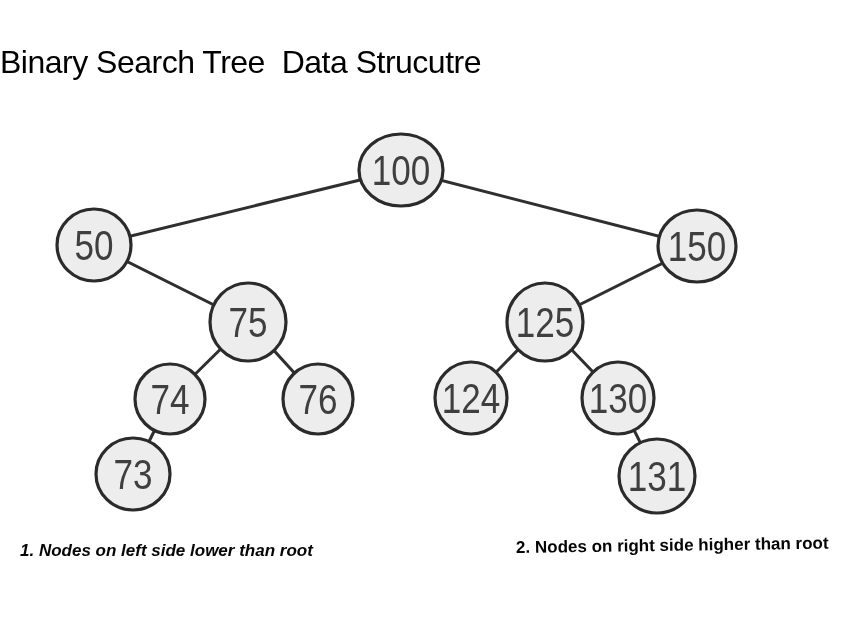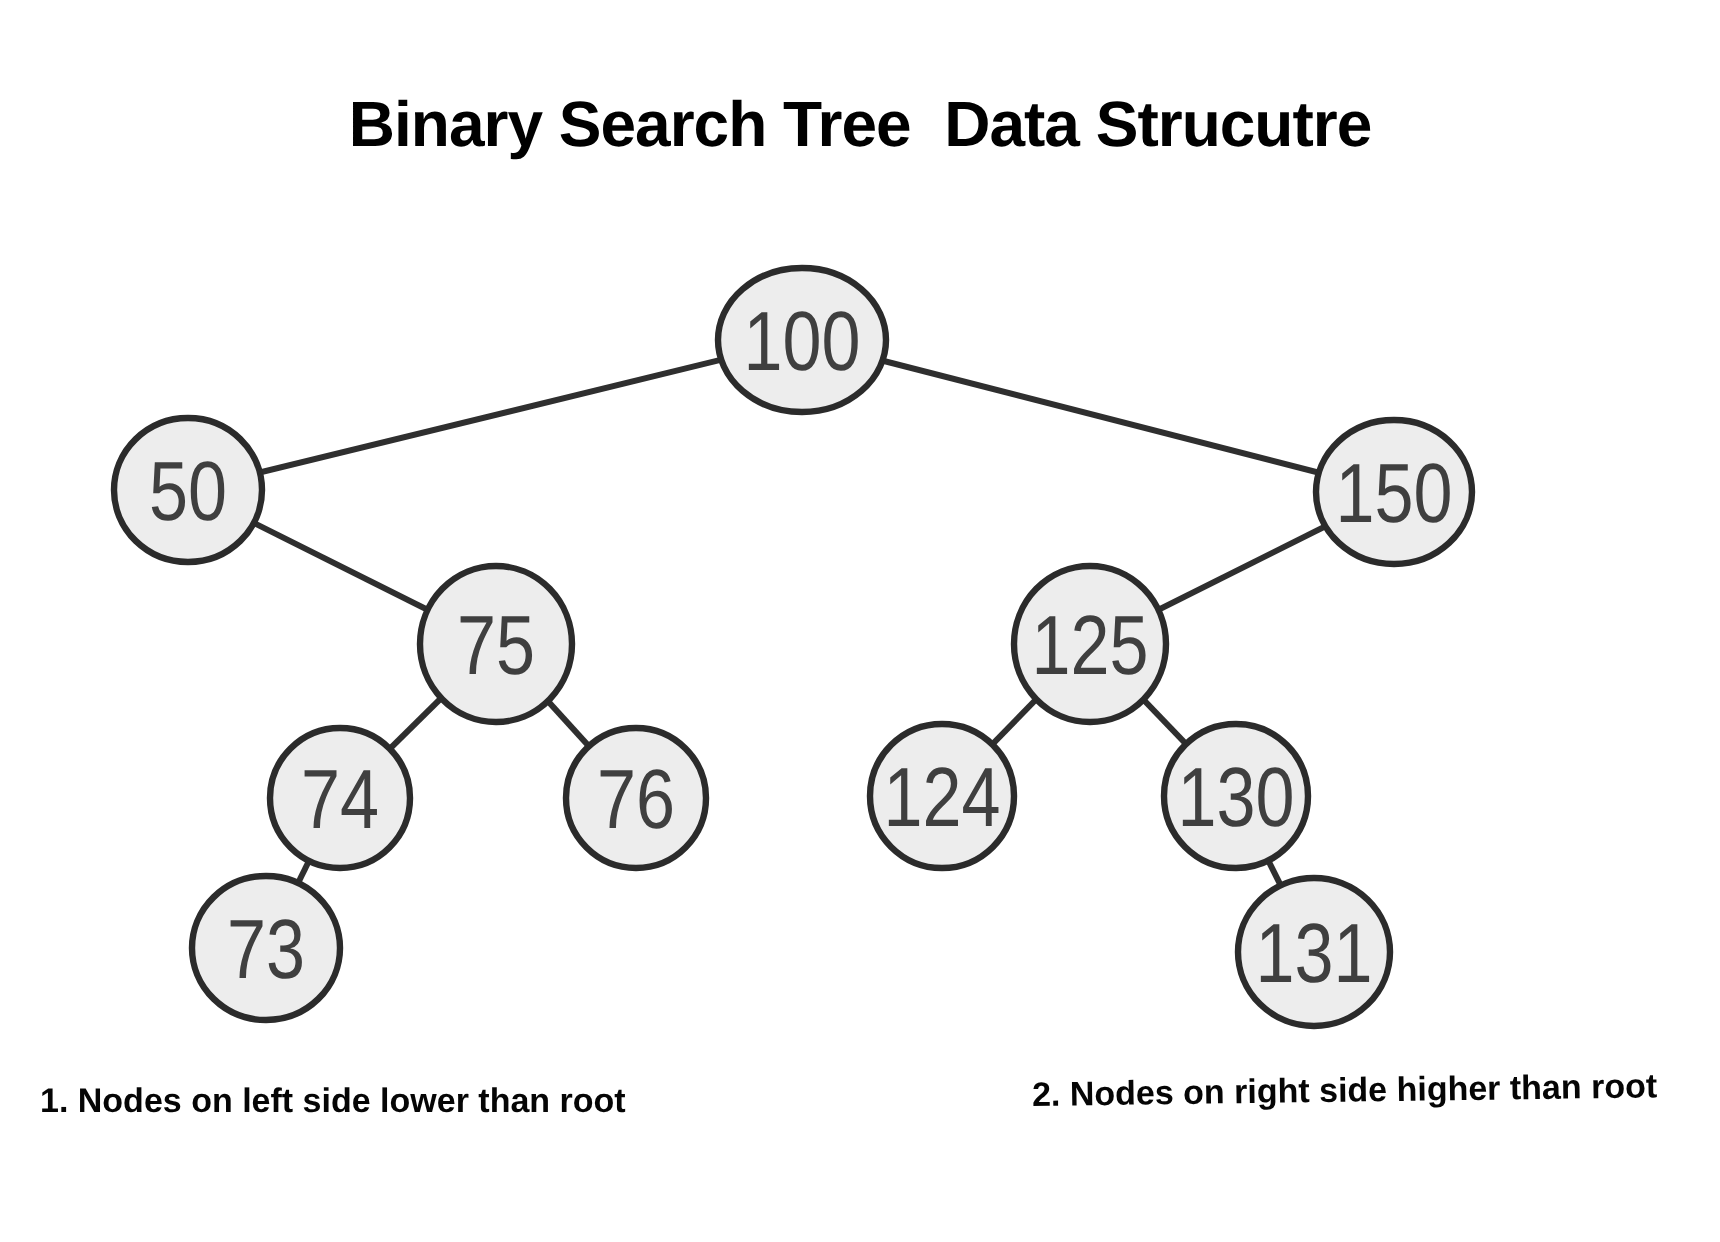--- a/index.html
+++ b/index.html
@@ -14,42 +14,42 @@
     height: 621px;
     background: #ffffff;
     overflow: hidden;
   }
   .page-title {
     position: absolute;
     top: 44px;
     left: 0;
     width: 860px;
     margin: 0;
-    text-align: center;
     font-size: 32px;
-    font-weight: bold;
+    font-weight: normal;
     letter-spacing: -0.5px;
     color: #000000;
     white-space: pre; 
   }
   .tree-svg {
     position: absolute;
     top: 0;
     left: 0;
   }
   .note {
     position: absolute;
     font-size: 17px;
     font-weight: bold;
     color: #050505;
     white-space: nowrap;
   }
   .note-left {
     left: 20px;
     top: 541px;
+    font-style: italic;
   }
   .note-right {
     left: 516px;
     top: 538px;
     transform: rotate(-0.8deg);
     transform-origin: left center;
   }
 </style>
 </head>
 <body>

